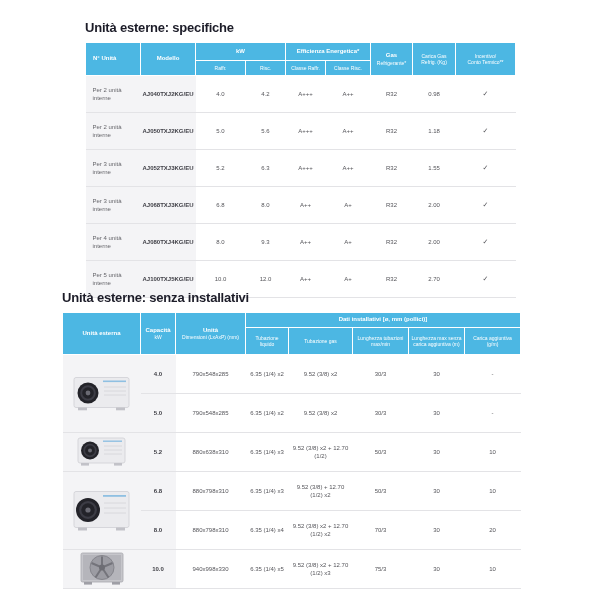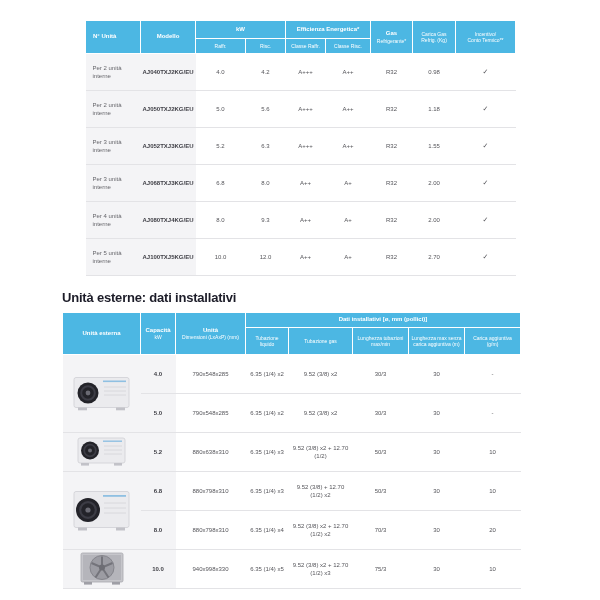--- a/index.html
+++ b/index.html
@@ -31,20 +31,21 @@
   .t1 thead tr.h2 th{height:12px;}
   .t2 thead tr.h1 th{height:12px;}
   .t2 thead tr.h2 th{height:24px;}
 </style>
 </head>
 <body>
 
 <div class="page">
 
   <section class="sec1">
+    <h2 class="title">Unità esterne: specifiche</h2>
     <table class="t1">
       <colgroup>
         <col style="width:55px">
           <col style="width:55px">
           <col style="width:50px">
         <col style="width:40px">
           <col style="width:40px">
           <col style="width:45px">
         <col style="width:42px">
           <col style="width:43px">
@@ -141,21 +142,21 @@
           <td>A+</td>
           <td>R32</td>
           <td>2.70</td>
           <td class="check">✓</td>
         </tr>
       </tbody>
     </table>
   </section>
 
   <section class="sec2">
-    <h2 class="title">Unità esterne: dati installativi</h2>
+    <h2 class="title">Unità esterne: senza installativi</h2>
     <table class="t2">
       <colgroup>
         <col style="width:78px">
           <col style="width:35px">
           <col style="width:70px">
         <col style="width:43px">
           <col style="width:64px">
           <col style="width:56px">
         <col style="width:56px">
           <col style="width:56px">

